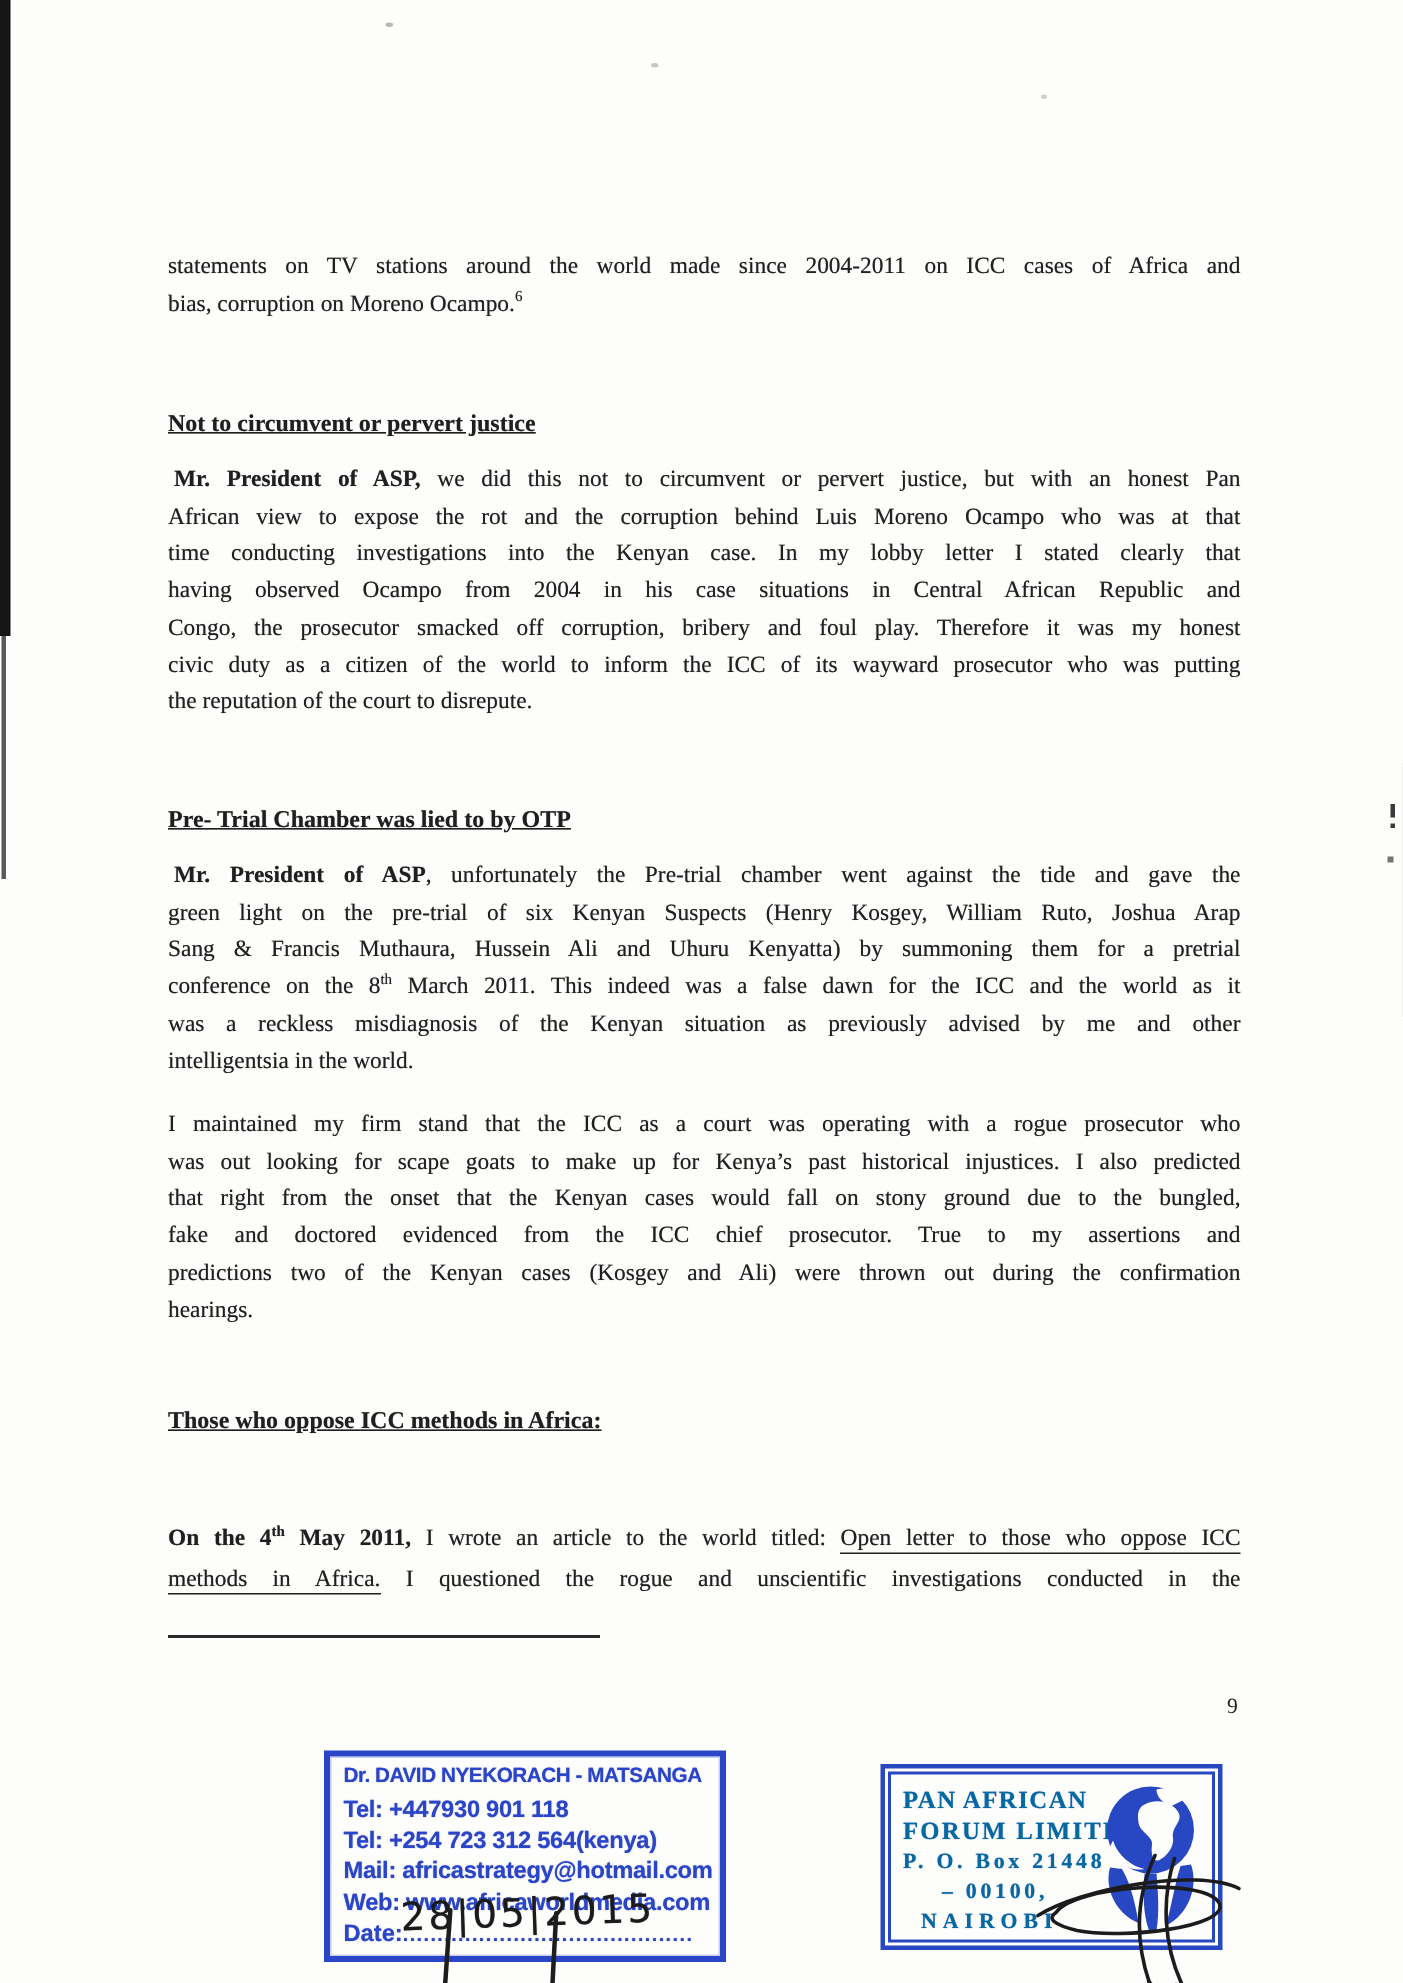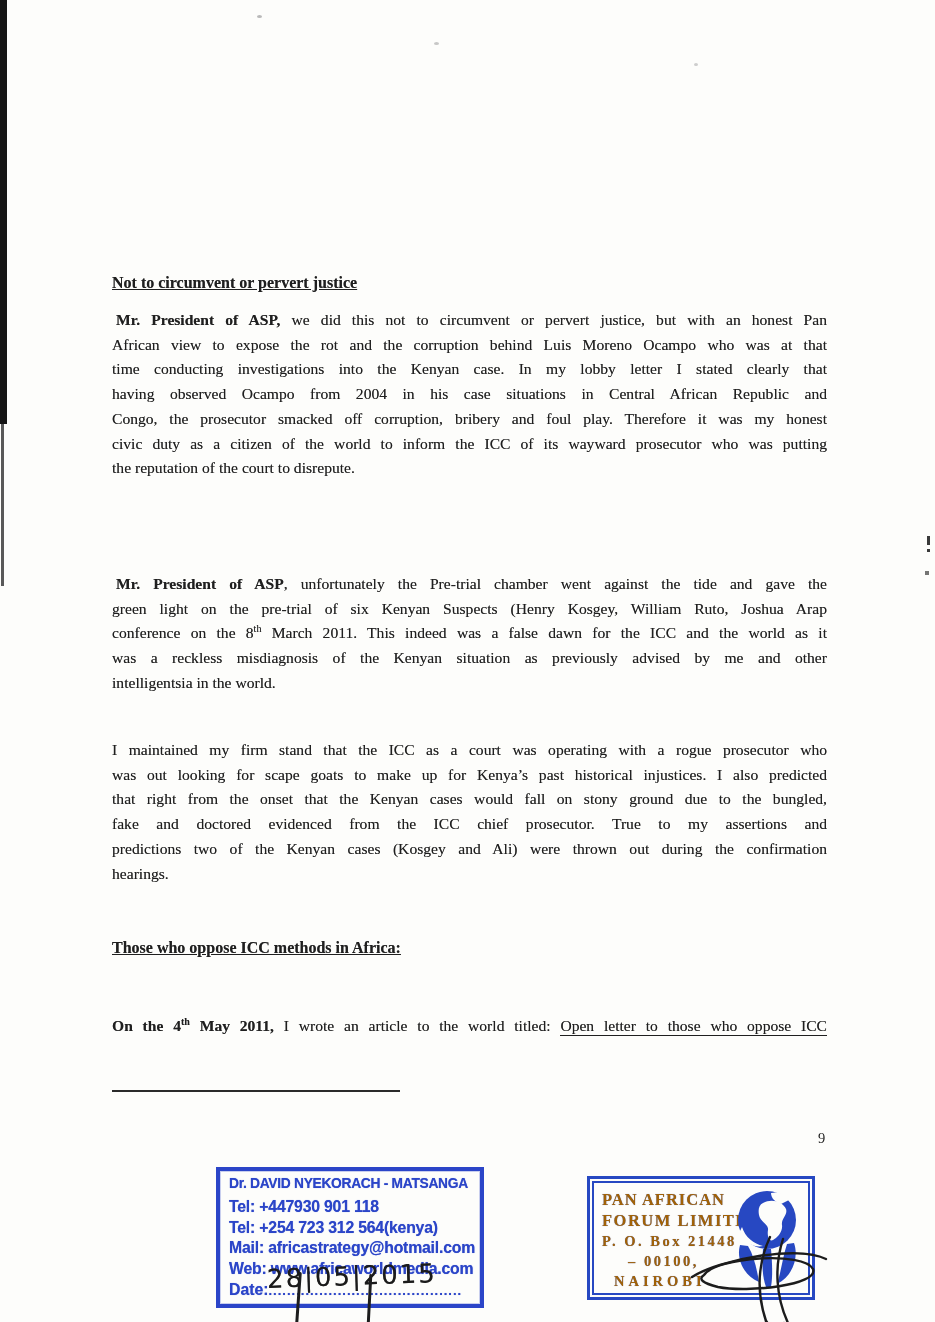--- a/index.html
+++ b/index.html
@@ -49,21 +49,21 @@
   .pen-stroke.s1{left:297px;top:1272px;height:52px;transform:rotate(4deg);}
   .pen-stroke.s2{left:368px;top:1274px;height:52px;transform:rotate(3deg);}
   
   .stamp-right{
     position:absolute;left:587px;top:1176px;width:228px;height:124px;
     border:3px solid #2748c2;box-sizing:border-box;
   }
   .sr-inner{
     position:absolute;left:2px;top:2px;right:2px;bottom:2px;
     border:2px solid #2748c2;
-    font-family:"Liberation Serif",serif;font-weight:bold;color:#a16207;
+    font-family:"Liberation Serif",serif;font-weight:bold;color:#0369a1;
     text-shadow:0 0 0.7px rgba(39,72,194,.75);
     padding:6px 0 0 8px;box-sizing:border-box;
   }
   .sr-l1{font-size:16.5px;line-height:21px;letter-spacing:1px;white-space:nowrap;}
   .sr-l2{font-size:16.5px;line-height:21px;letter-spacing:1.5px;white-space:nowrap;}
   .sr-l3{font-size:14.5px;line-height:20px;letter-spacing:2.5px;white-space:nowrap;}
   .sr-l4{font-size:14.5px;line-height:20px;letter-spacing:2.5px;padding-left:26px;white-space:nowrap;}
   .sr-l5{font-size:14.5px;line-height:20px;letter-spacing:4px;padding-left:12px;white-space:nowrap;}
   .globe{position:absolute;right:2px;top:4px;}
   .signature{position:absolute;left:92px;top:50px;overflow:visible;}
@@ -86,55 +86,62 @@
 
   <div class="edge-strip"></div>
   <div class="edge-strip2"></div>
   <div class="mark mk1"></div>
   <div class="mark mk2"></div>
   <div class="mark mk3"></div>
   <div class="speck sp1"></div>
   <div class="speck sp2"></div>
   <div class="speck sp3"></div>
 
+  <div class="block" style="top:166px;">
+    <div class="ln j">statements on TV stations around the world made since 2004-2011 on ICC cases of Africa and</div>
+    <div class="ln last"><span>bias, corruption on Moreno Ocampo.</span><sup class="sp">6</sup></div>
+  </div>
 
   <div class="block heading" style="top:272px;">Not to circumvent or pervert justice</div>
 
   <div class="block" style="top:308px;">
     <div class="ln j indent1"><span class="b">Mr. President of ASP,</span><span> we did this not to circumvent or pervert justice, but with an honest Pan</span></div>
     <div class="ln j">African view to expose the rot and the corruption behind Luis Moreno Ocampo who was at that</div>
     <div class="ln j">time conducting investigations into the Kenyan case. In my lobby letter I stated clearly that</div>
     <div class="ln j">having observed Ocampo from 2004 in his case situations in Central African Republic and</div>
     <div class="ln j">Congo, the prosecutor smacked off corruption, bribery and foul play. Therefore it was my honest</div>
     <div class="ln j">civic duty as a citizen of the world to inform the ICC of its wayward prosecutor who was putting</div>
     <div class="ln last">the reputation of the court to disrepute.</div>
   </div>
 
+  <div class="block heading" style="top:536px;">Pre- Trial Chamber was lied to by OTP</div>
 
   <div class="block" style="top:572px;">
     <div class="ln j indent1"><span class="b">Mr. President of ASP</span><span>, unfortunately the Pre-trial chamber went against the tide and gave the</span></div>
     <div class="ln j">green light on the pre-trial of six Kenyan Suspects (Henry Kosgey, William Ruto, Joshua Arap</div>
+    <div class="ln j">Sang &amp; Francis Muthaura, Hussein Ali and Uhuru Kenyatta) by summoning them for a pretrial</div>
     <div class="ln j"><span>conference on the 8</span><sup class="sp">th</sup><span> March 2011.  This indeed was a false dawn for the ICC and the world as it</span></div>
     <div class="ln j">was a reckless misdiagnosis of the Kenyan situation as previously advised by me and other</div>
     <div class="ln last">intelligentsia in the world.</div>
   </div>
 
   <div class="block" style="top:738px;">
     <div class="ln j">I maintained my firm stand that the ICC as a court was operating with a rogue prosecutor who</div>
     <div class="ln j">was out looking for scape goats to make up for Kenya’s past historical injustices. I also predicted</div>
     <div class="ln j">that right from the onset that the Kenyan cases would fall on stony ground due to the bungled,</div>
     <div class="ln j">fake and doctored evidenced from the ICC chief prosecutor. True to my assertions and</div>
     <div class="ln j">predictions two of the Kenyan cases (Kosgey and Ali) were thrown out during the confirmation</div>
     <div class="ln last">hearings.</div>
   </div>
 
   <div class="block heading" style="top:937px;">Those who oppose ICC methods in Africa:</div>
 
   <div class="block p4" style="top:1012px;">
     <div class="ln j"><span class="b">On the 4</span><sup class="sp b">th</sup><span class="b"> May 2011,</span><span> I wrote an article to the world titled: </span><span class="u">Open letter to those who oppose ICC</span></div>
+    <div class="ln j"><span class="u">methods in Africa.</span><span> I questioned the rogue and unscientific investigations conducted in the</span></div>
   </div>
 
   <div class="fn-rule"></div>
 
   <div class="pageno">9</div>
 
   <div class="stamp-left">
     <div class="sl-title">Dr. DAVID NYEKORACH - MATSANGA</div>
     <div class="sl-line">Tel: +447930 901 118</div>
     <div class="sl-line">Tel: +254 723 312 564(kenya)</div>

